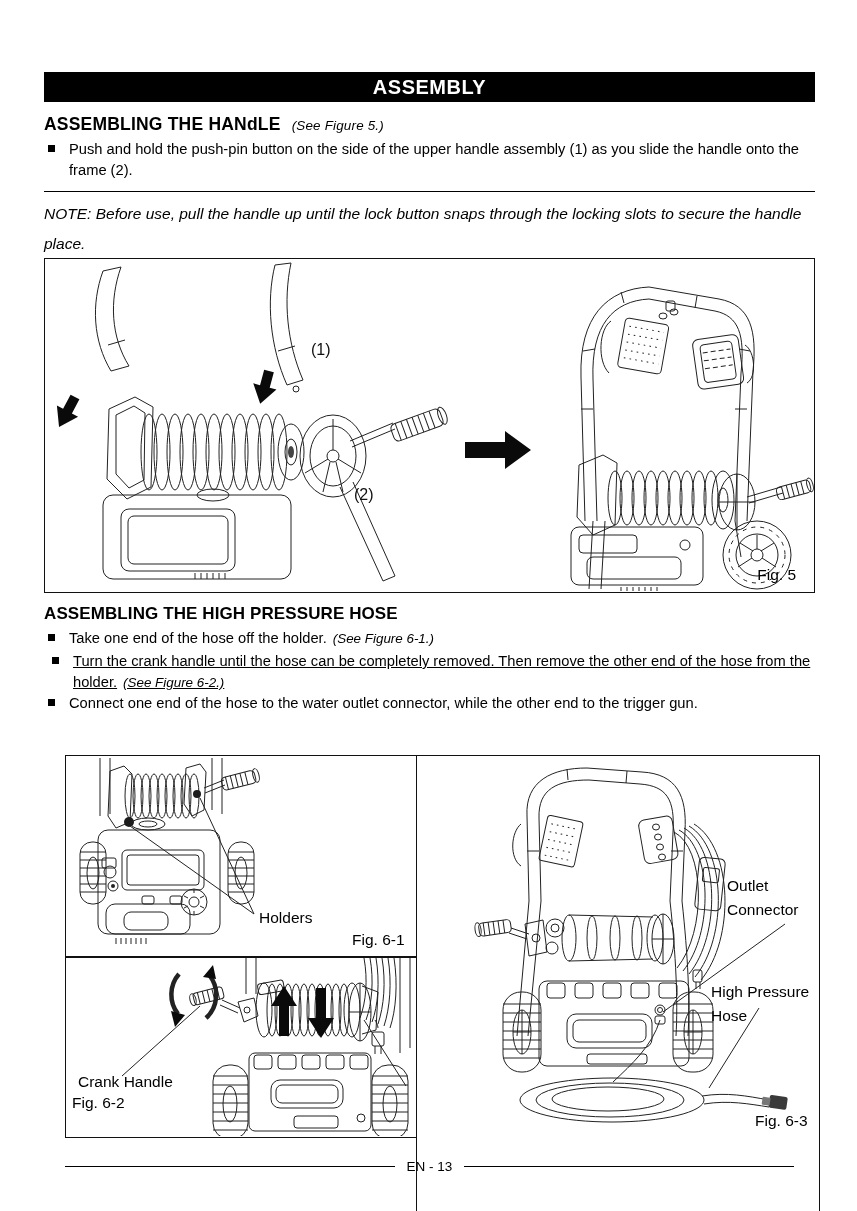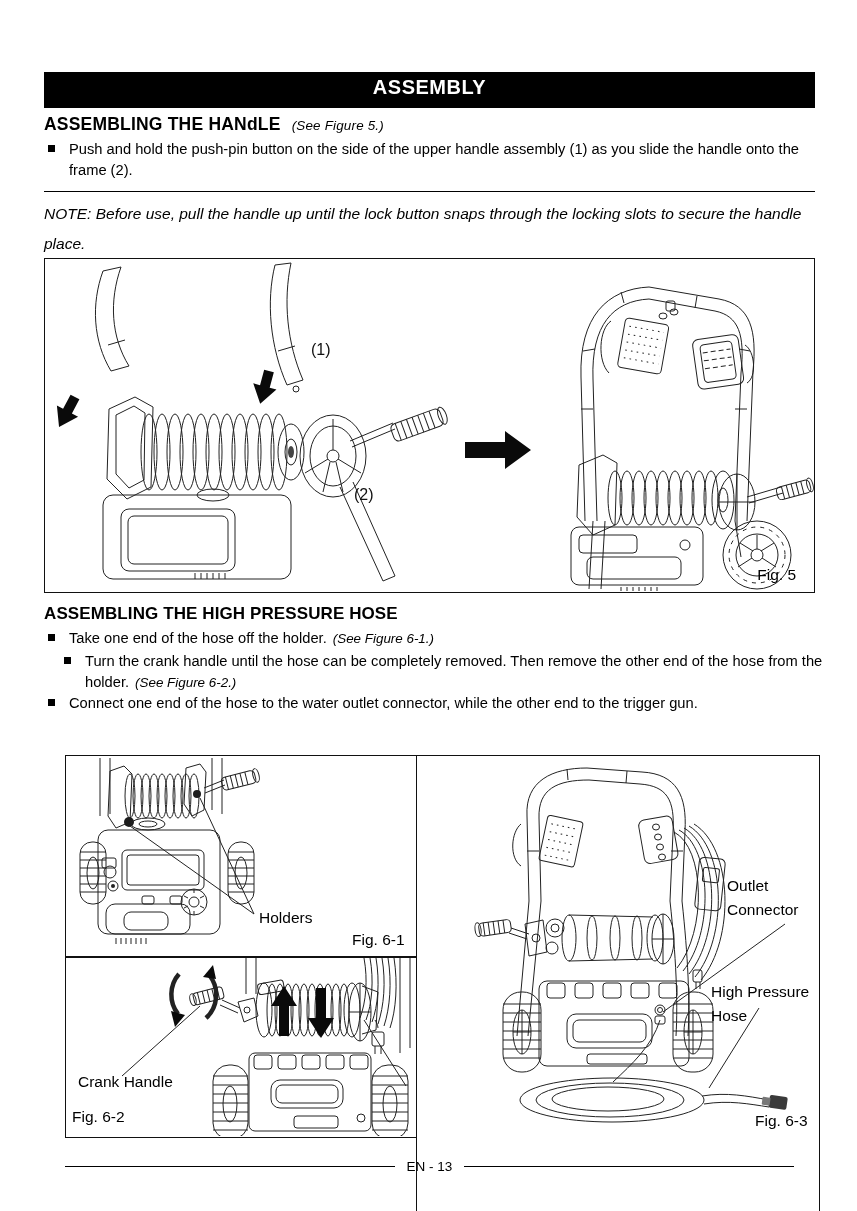--- a/index.html
+++ b/index.html
@@ -2,21 +2,21 @@
 <html><head>
 <meta charset="utf-8">
 <style>
   html,body{margin:0;padding:0;}
   body{
     width:857px;height:1211px;position:relative;background:#fff;color:#000;
     font-family:"Liberation Sans", sans-serif;overflow:hidden;
   }
   .abs{position:absolute;}
   .banner{
-    left:44px;top:72px;width:771px;height:36px;background:#000;color:#fff;
+    left:44px;top:72px;width:771px;height:30px;background:#000;color:#fff;
     text-align:center;font-weight:bold;font-size:20px;line-height:30px;letter-spacing:.5px;
   }
   .h1{left:44px;top:114px;width:771px;font-size:17.5px;font-weight:bold;letter-spacing:.2px;}
   .h2{left:44px;top:604px;width:771px;font-size:17px;font-weight:bold;letter-spacing:.1px;}
   .ref{font-style:italic;font-weight:normal;font-size:13.4px;margin-left:6px;text-align:center;}
   .ref.block{display:block;margin-left:0;margin-top:2px;}
   .bullet{display:flex;align-items:flex-start;}
   .sq{width:7px;height:7px;background:#000;margin:6px 0 0 4px;flex:none;}
   .btxt{margin-left:14px;width:740px;font-size:14.7px;line-height:21px;}
   .rule{left:44px;width:771px;height:0;border-top:1.6px solid #000;}
@@ -202,21 +202,21 @@
 <div class="abs h2">
   <span>ASSEMBLING THE HIGH PRESSURE HOSE</span>
 </div>
 
 <div class="abs bullet" style="left:44px;top:628px;">
   <span class="sq"></span>
   <div class="btxt">
     <span>Take one end of the hose off the holder.</span><span class="ref">(See Figure 6-1.)</span>
   </div>
 </div>
-<div class="abs bullet" style="left:60px;top:651px;">
+<div class="abs bullet" style="left:48px;top:651px;text-decoration:underline;">
   <span class="sq"></span>
   <div class="btxt">
     <span>Turn the crank handle until the hose can be completely removed. Then remove the other end of the hose from the holder.</span><span class="ref">(See Figure 6-2.)</span>
   </div>
 </div>
 <div class="abs bullet" style="left:44px;top:693px;">
   <span class="sq"></span>
   <div class="btxt">
     <span>Connect one end of the hose to the water outlet connector, while the other end to the trigger gun.</span>
   </div>
@@ -366,21 +366,21 @@
       </g>
       <g>
         <rect x="306" y="107" width="36" height="74" rx="16"></rect>
         <path d="M306,118 L342,118 M306,127 L342,127 M306,136 L342,136 M306,145 L342,145 M306,154 L342,154 M306,163 L342,163 M306,172 L342,172"></path>
         <ellipse cx="324" cy="146" rx="7" ry="18"></ellipse>
       </g>
       <path d="M56,118 L134,48"></path>
     </g>
   </svg>
   <span class="lbl" style="left:12px;top:112px;">Crank Handle</span>
-  <span class="figcap" style="left:6px;top:150px;">Fig. 6-2</span>
+  <span class="figcap" style="left:6px;top:136px;">Fig. 6-2</span>
 </div>
 
 <div class="abs figbox" style="left:416px;top:755px;width:404px;height:467px;">
   <svg width="401" height="380" viewBox="0 0 401 380">
     <g stroke="#222" stroke-width="1" fill="none">
       <g>
         <path d="M112,145 L110,60 C108,25 135,12 170,12 L225,16 C260,18 270,40 268,75 L265,145"></path>
         <path d="M124,145 L122,62 C121,33 140,24 172,24 L223,28 C250,30 258,44 256,76 L253,145"></path>
         <path d="M110,95 L122,95 M266,95 L254,95 M150,13 L151,24 M210,15 L209,27"></path>
       </g>

